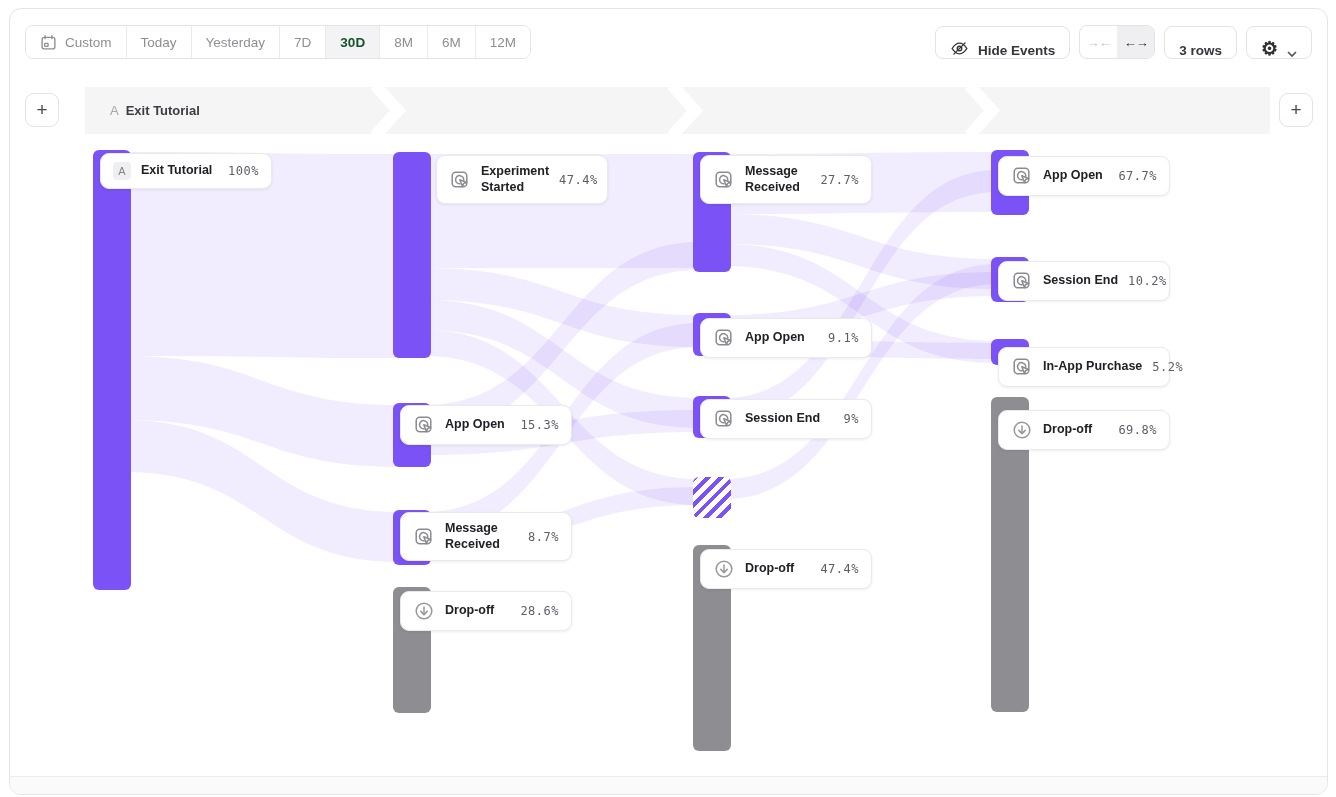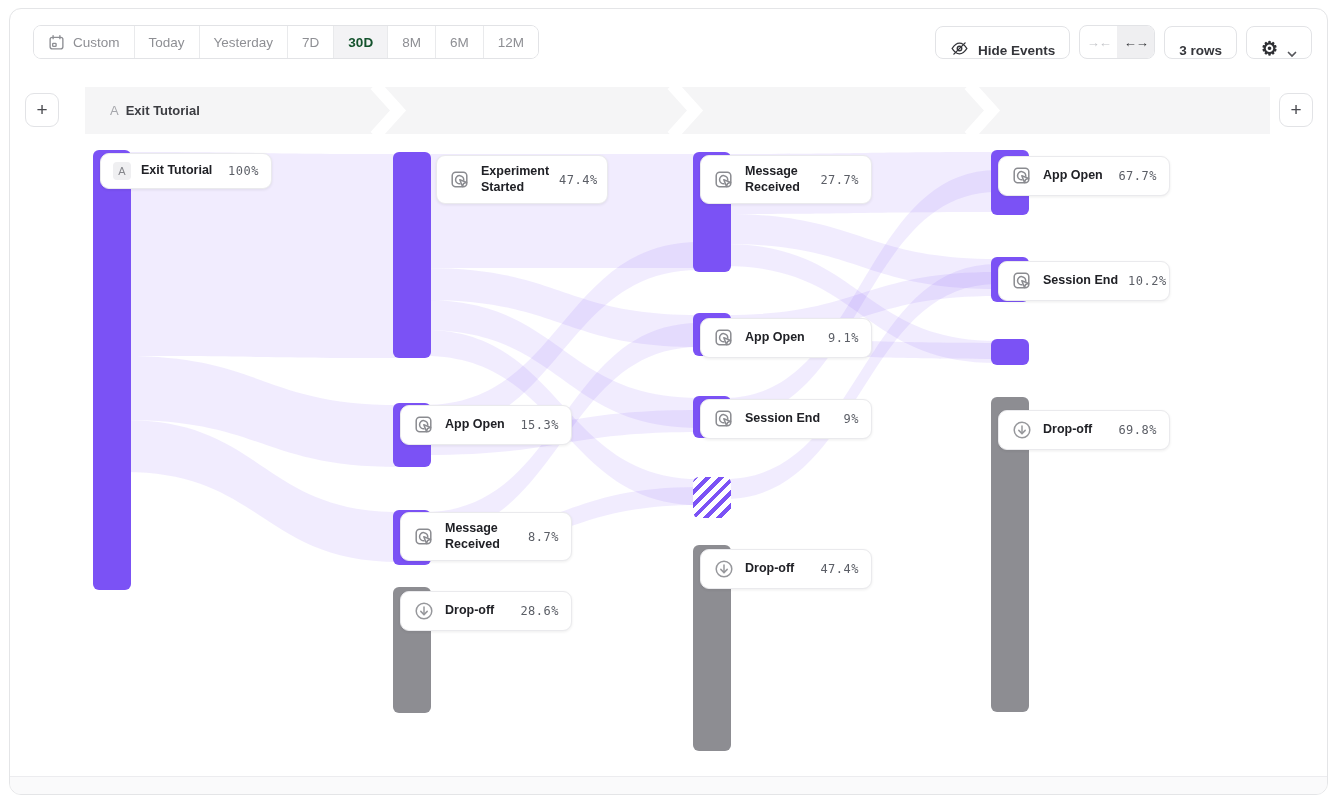--- a/index.html
+++ b/index.html
@@ -1,20 +1,20 @@
 <!DOCTYPE html>
 <html><head>
 <meta charset="utf-8">
 <style>
   html,body{margin:0;padding:0;background:#fff;width:1336px;height:797px;overflow:hidden;
     font-family:"Liberation Sans",sans-serif;-webkit-font-smoothing:antialiased;}
   .app-card{position:absolute;left:9px;top:8px;width:1317px;height:785px;background:#fff;
     border:1px solid #E4E5E7;border-radius:12px;overflow:hidden;}
   
-  .toolbar{position:absolute;left:15px;top:16px;right:15px;height:34px;display:flex;justify-content:space-between;align-items:center;margin-left:8px;}
+  .toolbar{position:absolute;left:15px;top:16px;right:15px;height:34px;display:flex;justify-content:space-between;align-items:center;}
   .seg-group{display:inline-flex;border:1px solid #E2E3E6;border-radius:8px;background:#fff;overflow:hidden;height:34px;box-sizing:border-box;}
   .seg-btn{display:flex;align-items:center;gap:8px;padding:0 14px;font-size:13.5px;color:#8E8F94;
     border-right:1px solid #E9EAEC;cursor:pointer;background:#fff;white-space:nowrap;}
   .seg-btn:last-child{border-right:none;}
   .seg-btn.selected{background:#F3F3F5;color:#14532d;font-weight:700;}
   .tb-right{display:flex;align-items:center;gap:9px;}
   .tb-btn{display:flex;align-items:flex-end;gap:9px;height:33px;box-sizing:border-box;padding:0 14px;
     border:1px solid #E2E3E6;border-radius:8px;background:#fff;font-size:13.5px;font-weight:600;color:#35363B;cursor:pointer;white-space:nowrap;}
   .arrow-group{display:inline-flex;height:34px;box-sizing:border-box;border:1px solid #E2E3E6;border-radius:8px;overflow:hidden;}
   .arrow-cell{width:37px;display:flex;align-items:center;justify-content:center;font-size:13px;letter-spacing:-1px;cursor:pointer;}
@@ -269,20 +269,31 @@
         <svg width="22" height="22" viewBox="0 0 22 22" fill="none" stroke="#8A8B90" stroke-width="1.5" stroke-linejoin="round">
           <rect x="3.2" y="3.2" width="14.6" height="14.6" rx="3.5"></rect>
           <path d="M14.6 11.8 a4.1 4.1 0 1 0 -3 2.9"></path>
           <path d="M10.8 10.8 L17.6 13.4 L14.6 14.5 L13.5 17.5 Z" fill="#fff"></path>
         </svg>
       </span>
       <span class="node-label nowrap">Session End</span>
       <span class="node-pct">10.2%</span>
     </div>
     <div class="bar" style="left: 991px; top: 339px; height: 26px; background: rgb(123, 82, 245);"></div>
+    <div class="node-card" style="left: 998px; top: 347px;">
+      <span class="node-icon">
+        <svg width="22" height="22" viewBox="0 0 22 22" fill="none" stroke="#8A8B90" stroke-width="1.5" stroke-linejoin="round">
+          <rect x="3.2" y="3.2" width="14.6" height="14.6" rx="3.5"></rect>
+          <path d="M14.6 11.8 a4.1 4.1 0 1 0 -3 2.9"></path>
+          <path d="M10.8 10.8 L17.6 13.4 L14.6 14.5 L13.5 17.5 Z" fill="#fff"></path>
+        </svg>
+      </span>
+      <span class="node-label nowrap">In-App Purchase</span>
+      <span class="node-pct">5.2%</span>
+    </div>
     <div class="bar" style="left: 991px; top: 397px; height: 315px; background: rgb(141, 141, 146);"></div>
     <div class="node-card" style="left: 998px; top: 410px;">
       <span class="node-icon">
         <svg width="22" height="22" viewBox="0 0 22 22" fill="none" stroke="#97989C" stroke-width="1.5" stroke-linecap="round" stroke-linejoin="round">
           <circle cx="11" cy="11" r="7.8"></circle>
           <path d="M11 7 V14.4"></path>
           <path d="M7.8 11.4 L11 14.6 L14.2 11.4"></path>
         </svg>
       </span>
       <span class="node-label nowrap">Drop-off</span>

